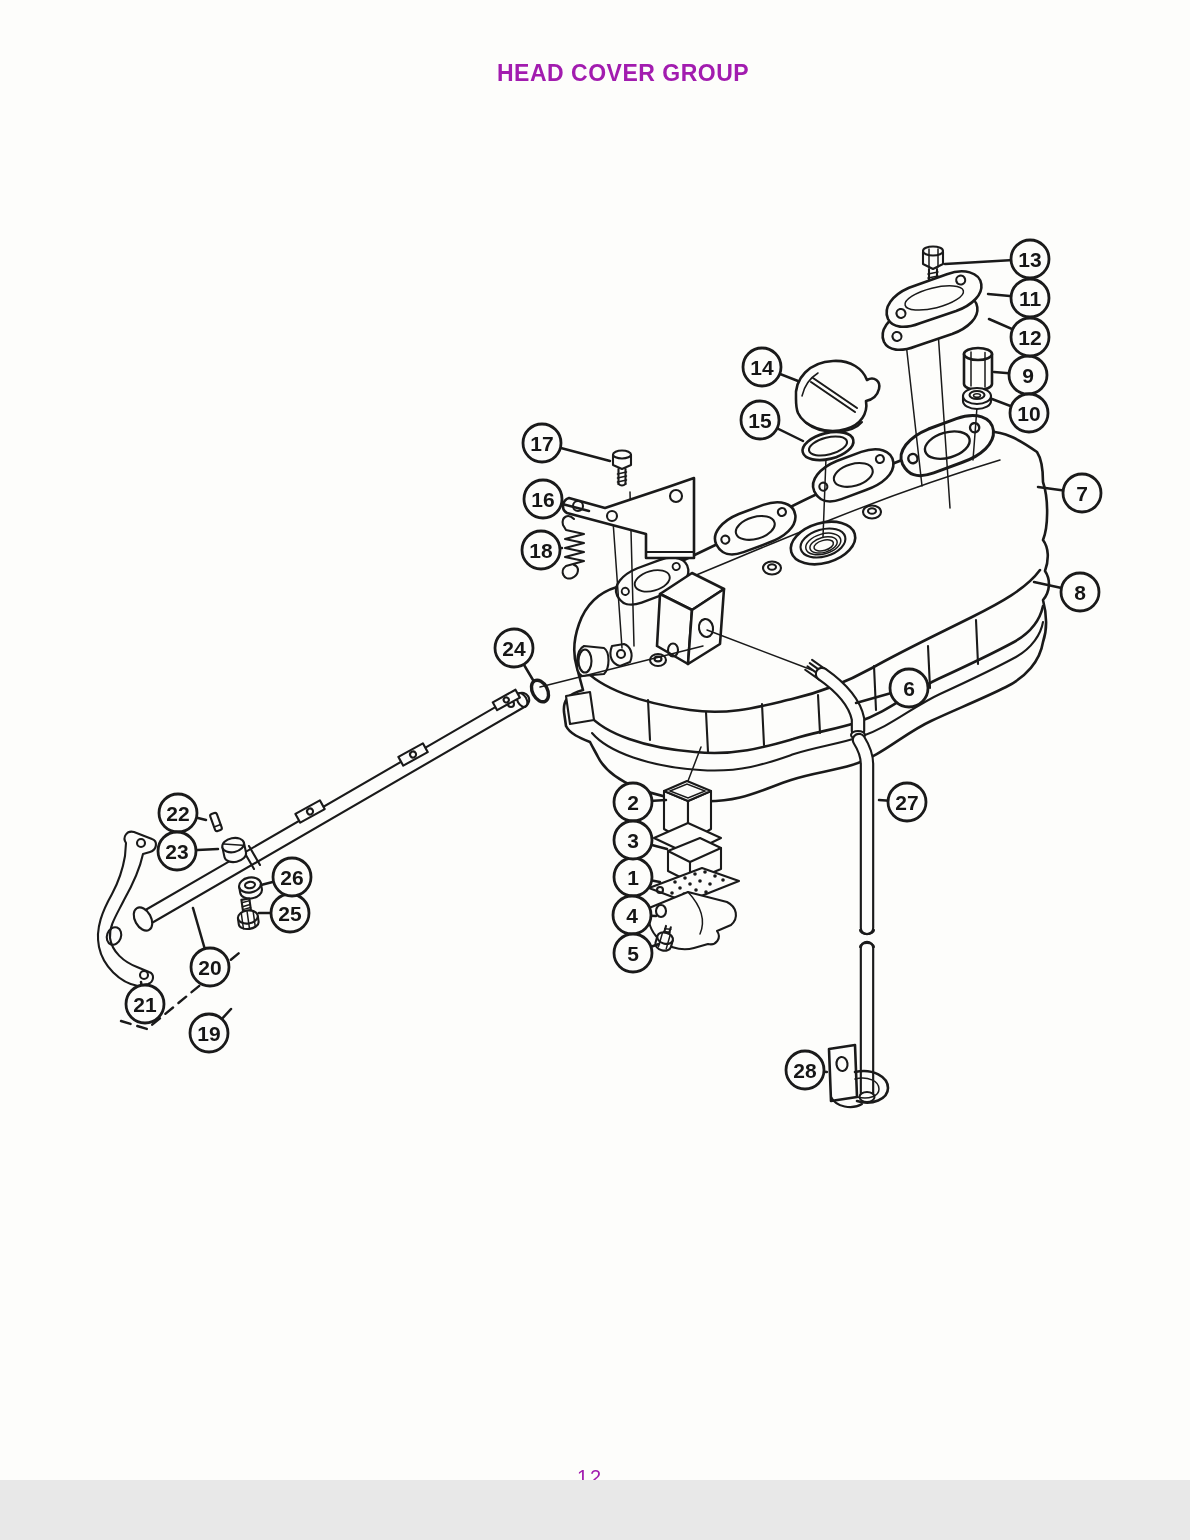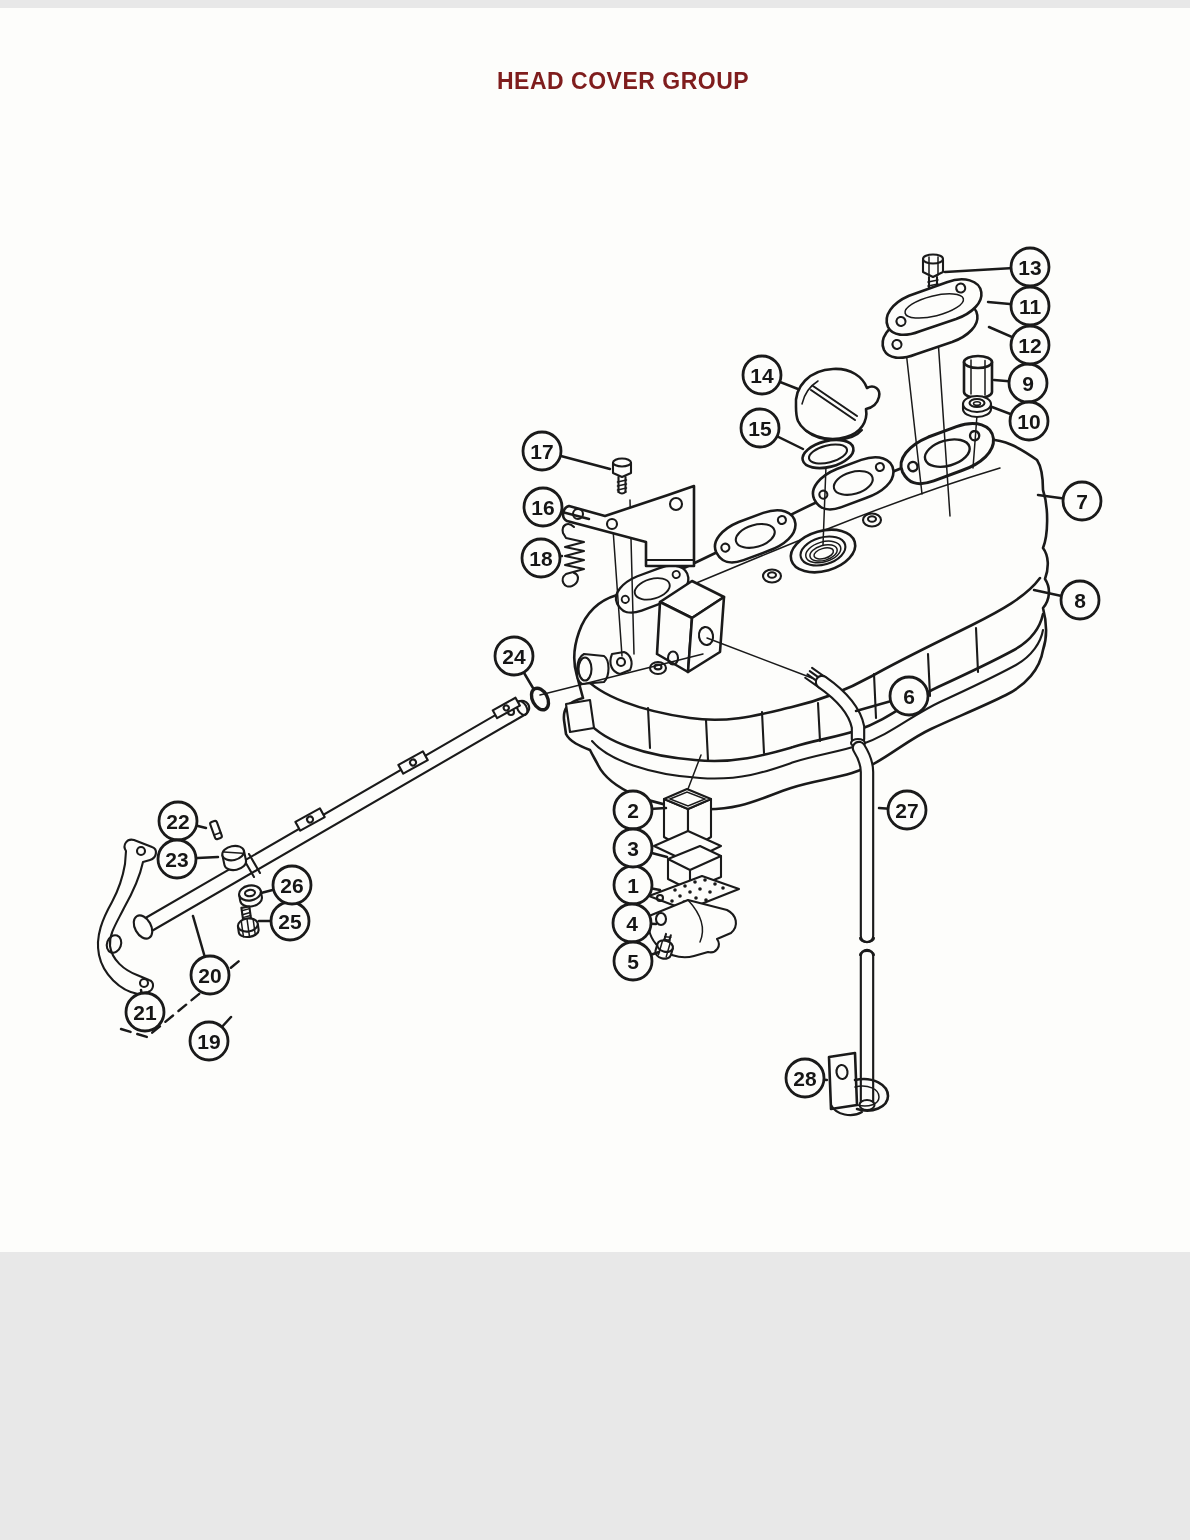--- a/index.html
+++ b/index.html
@@ -1,23 +1,23 @@
 <!DOCTYPE html>
 <html><head>
 <meta charset="utf-8">
 <style>
   html,body{margin:0;padding:0;background:#e8e8e8;}
   .page{
     position:relative;
-    width:1190px;height:1244px;
-    margin:8px auto;
+    width:1190px;height:1480px;
+    margin:0 auto;
     background:#fdfdfb;
     overflow:hidden;
     font-family:"Liberation Sans", sans-serif;
-    color:#7f1d1d;
+    color:#a21caf;
   }
   .title{
     position:absolute;left:497px;top:60px;
     font-size:23px;font-weight:bold;letter-spacing:.5px;
     white-space:nowrap;
   }
   .pageno{
     position:absolute;left:560px;top:1466px;width:60px;
     text-align:center;font-size:20px;letter-spacing:2px;
   }

